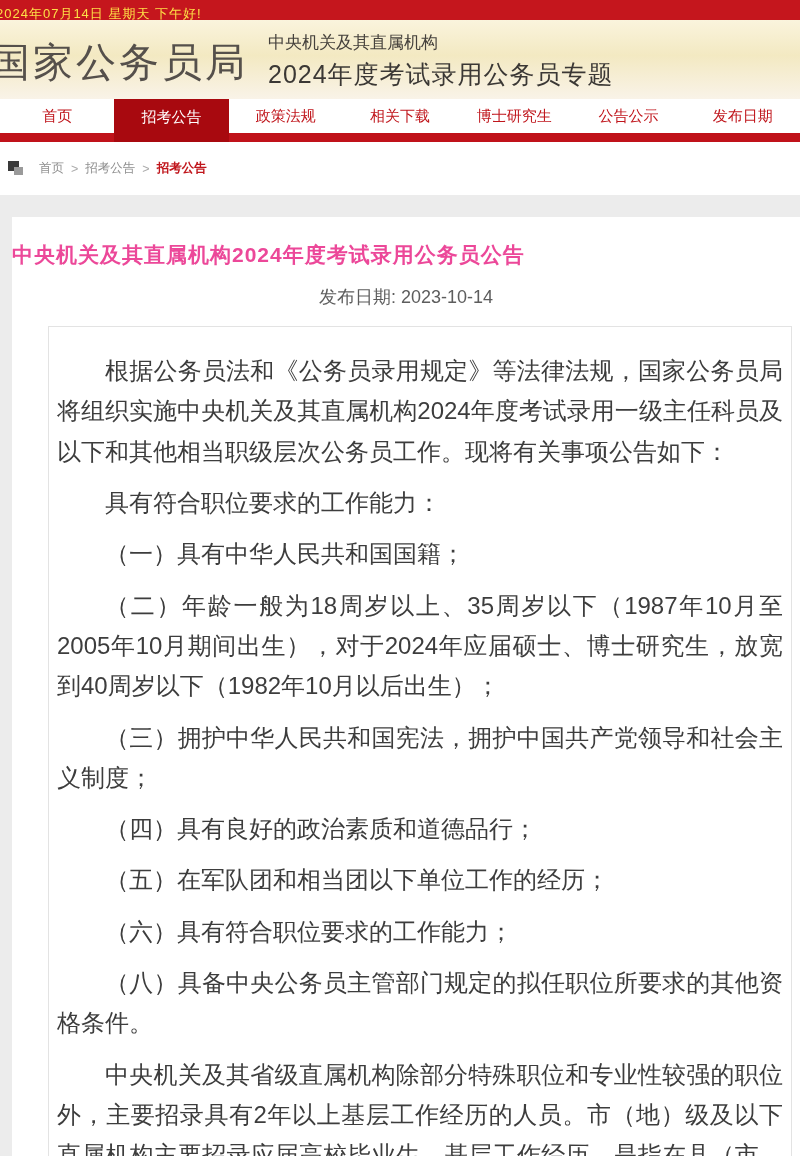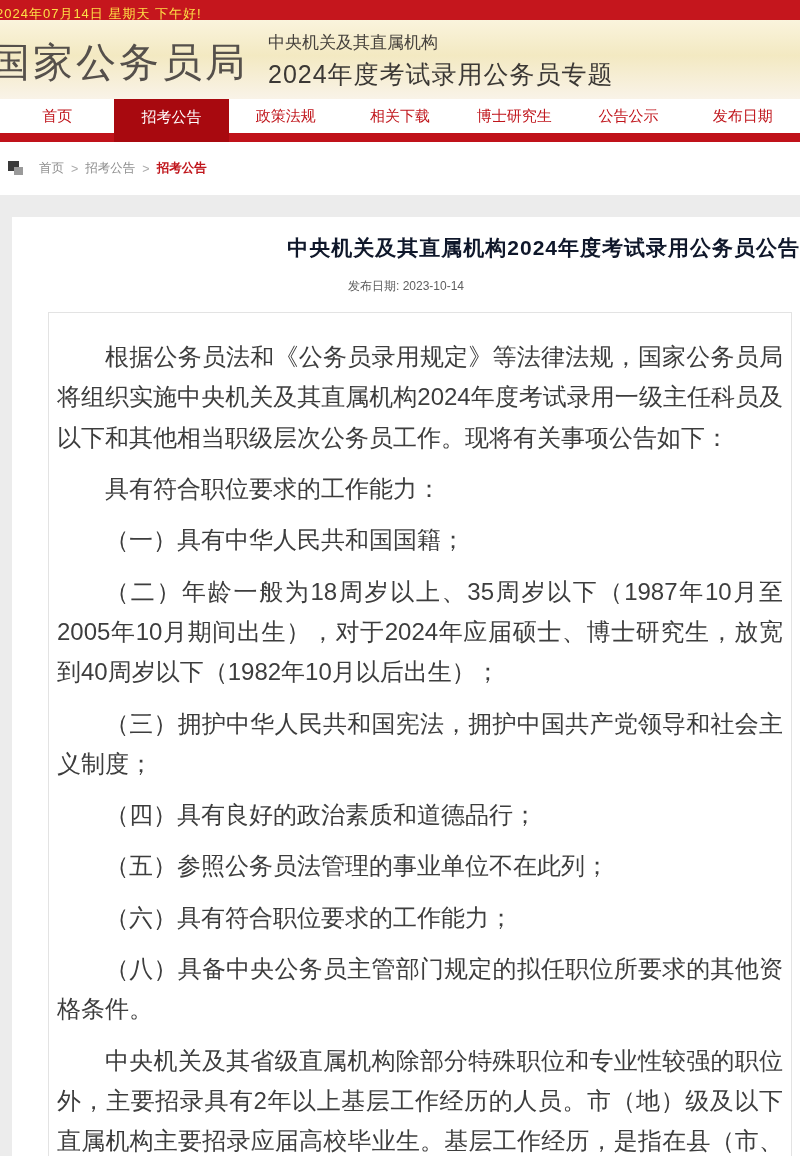--- a/index.html
+++ b/index.html
@@ -87,29 +87,30 @@
   
   .content-card {
     margin-left: 12px;
     width: 788px;
     background: #fff;
     margin-top: 22px;
     min-height: 894px;
     padding-top: 17px;
   }
   .article-title {
-    text-align: right;
+    text-align: left;
     font-size: 21px;
     font-weight: bold;
-    color: #0f172a;
+    color: #ec4899;
     letter-spacing: 1px;
+    margin-top: 7px;
   }
   .pub-date {
     text-align: center;
-    font-size: 12px;
+    font-size: 18px;
     color: #5d5d5d;
     margin-top: 16px;
   }
   .article-box {
     margin: 17px 8px 0 36px;
     border: 1px solid #e3e3e3;
     padding: 24px 8px 30px 8px;
   }
   .article-box p {
     font-size: 24px;
@@ -166,18 +167,18 @@
   <h1 class="article-title">中央机关及其直属机构2024年度考试录用公务员公告</h1>
   <div class="pub-date">发布日期: 2023-10-14</div>
 
   <div class="article-box">
     <p>根据公务员法和《公务员录用规定》等法律法规，国家公务员局将组织实施中央机关及其直属机构2024年度考试录用一级主任科员及以下和其他相当职级层次公务员工作。现将有关事项公告如下：</p>
     <p>具有符合职位要求的工作能力：</p>
     <p>（一）具有中华人民共和国国籍；</p>
     <p>（二）年龄一般为18周岁以上、35周岁以下（1987年10月至2005年10月期间出生），对于2024年应届硕士、博士研究生，放宽到40周岁以下（1982年10月以后出生）；</p>
     <p>（三）拥护中华人民共和国宪法，拥护中国共产党领导和社会主义制度；</p>
     <p>（四）具有良好的政治素质和道德品行；</p>
-    <p>（五）参照公务员法管理的事业单位不在此列；</p>
+    <p>（五）在军队团和相当团以下单位工作的经历；</p>
     <p>（六）具有符合职位要求的工作能力；</p>
     <p>（八）具备中央公务员主管部门规定的拟任职位所要求的其他资格条件。</p>
     <p><span>中央机关及其省级直属机构除部分特殊职位和专业性较强的职位外，主要招录具有2年以上基层工作经历的人员。市（地）级及以下直属机构主要招录应届高校毕业生。基层工作经历，是指在县（市、区、旗）、乡（镇、街道）党政机关，村（社区）党组织或者村（居）委会，以及各类企业、事业单位工作过（参照公务员法管理的事业单位不在此列）。在军队团和相当团以下单位工作的经历，退役士兵在军队服现役的经历，离校未就业高校毕业生到高校毕业生实习见习基地（该基地为基层单位）参加见习或者到企事业单位参与项目研究的经历，可视为基层工作经历。报考中央机关的，曾在市（地、州、盟）直属机关工作的经历，也可视为基层工作经历。</span></p>
   </div>
 </div>
 
 </body></html>

